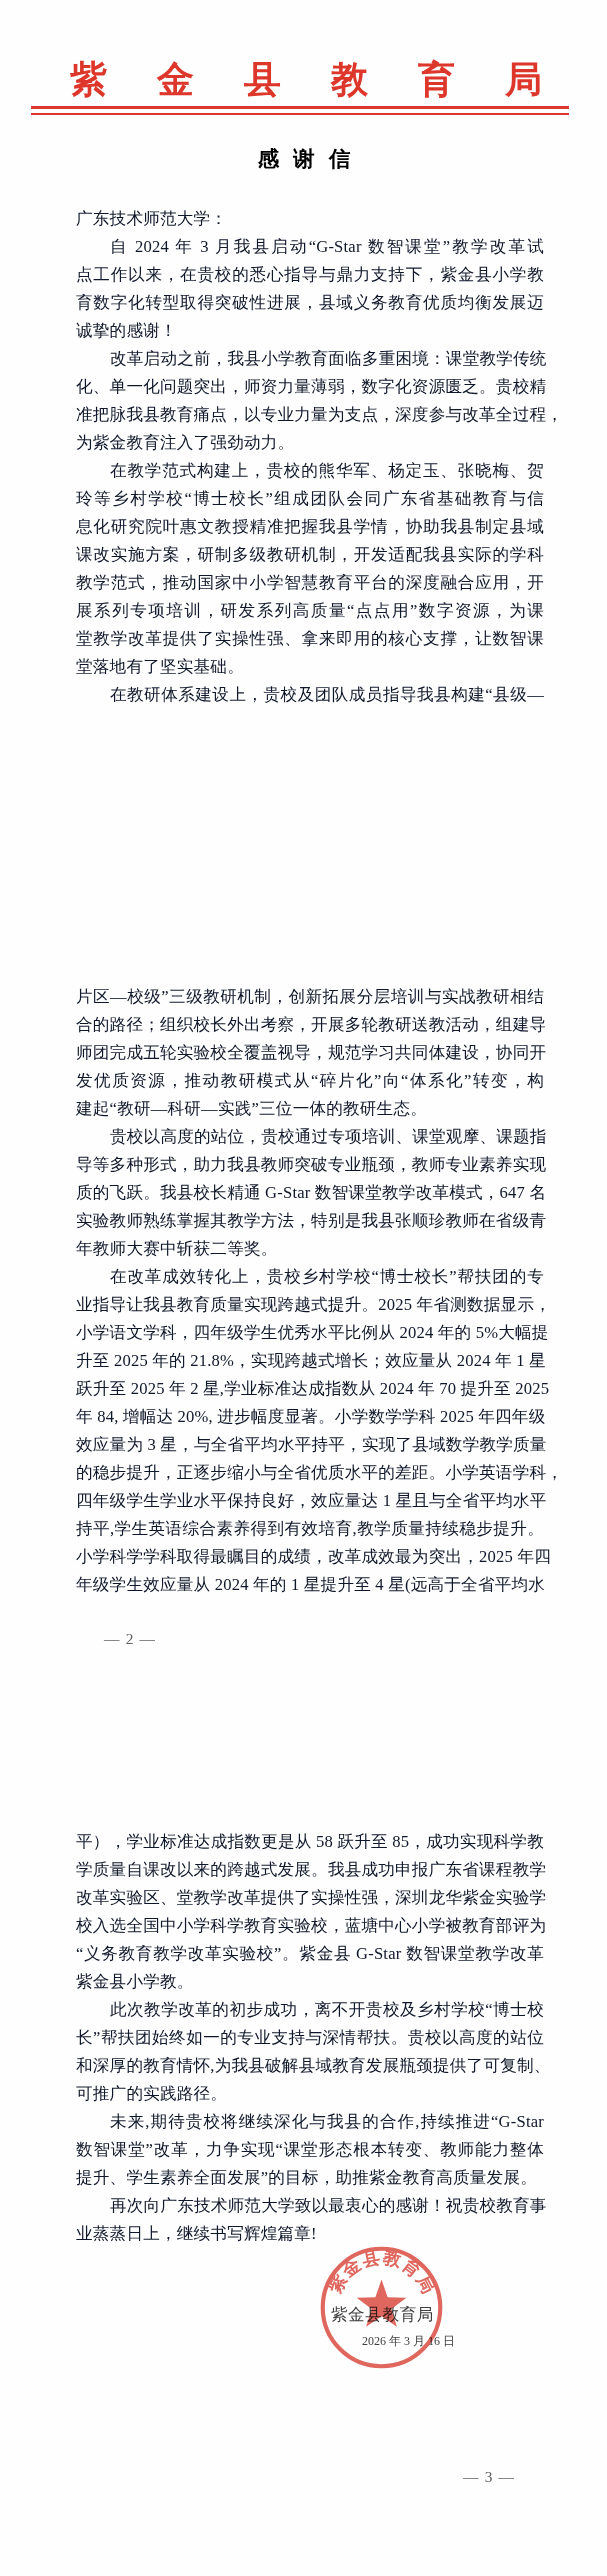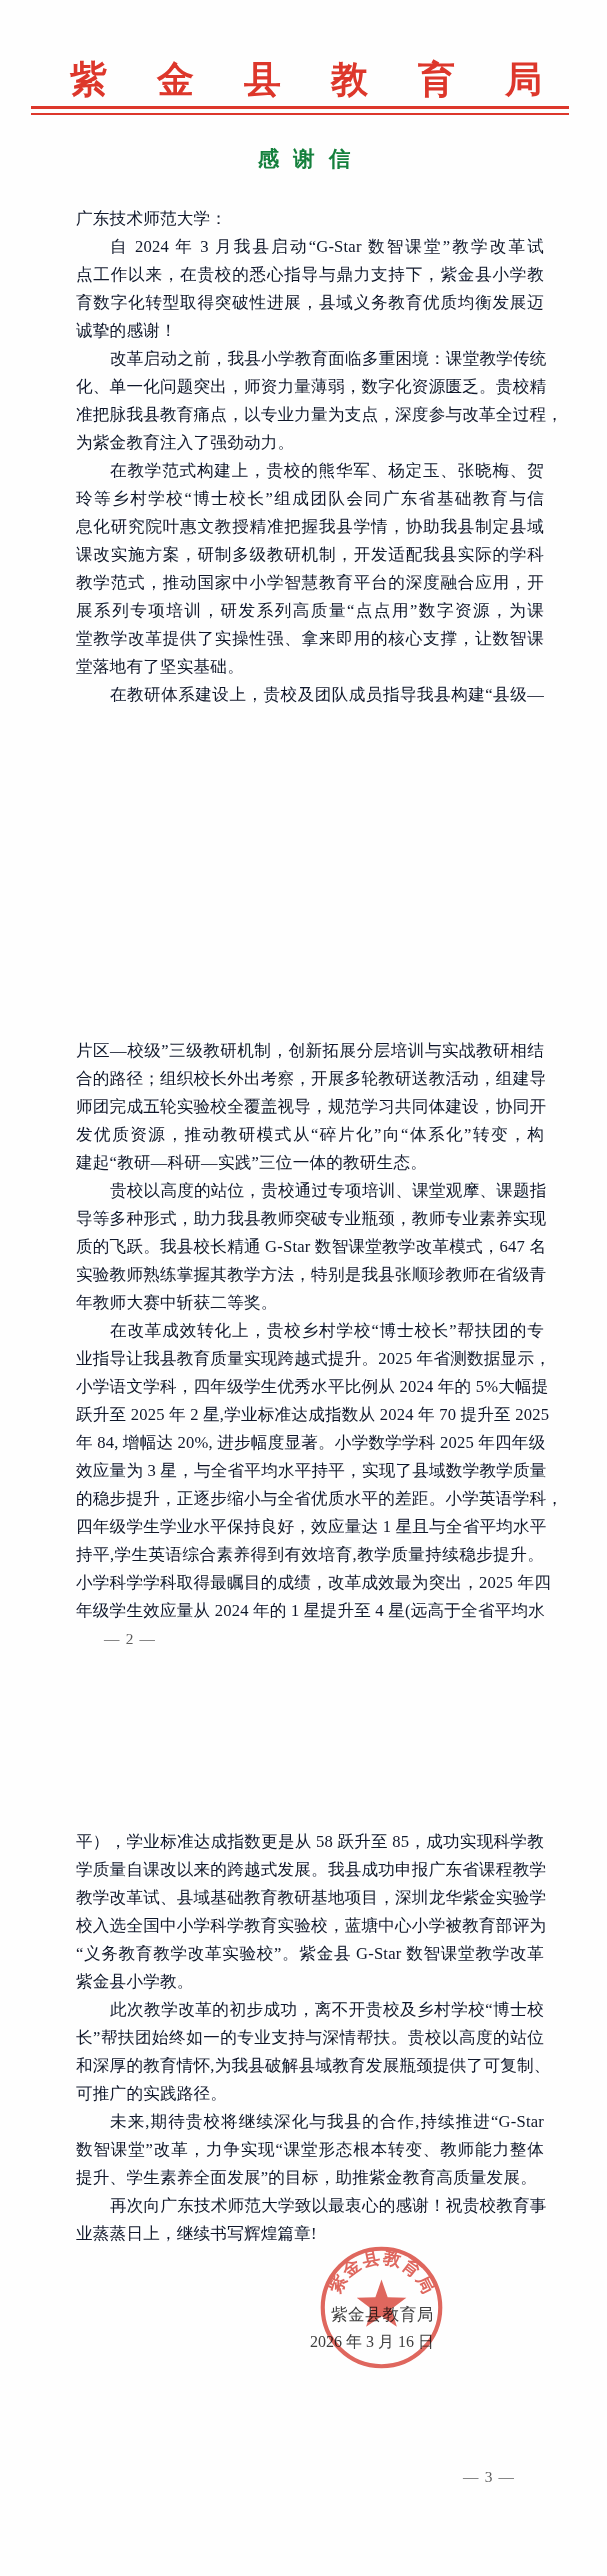--- a/index.html
+++ b/index.html
@@ -10,40 +10,40 @@
   .letterhead{
     position:absolute;top:59px;left:70px;height:42px;line-height:42px;
     font-size:37px;font-weight:700;color:#dd372b;letter-spacing:50px;white-space:nowrap;
   }
   .rule{
     position:absolute;top:106px;left:31px;width:538px;height:3.6px;
     border-top:3px solid #dd372b;border-bottom:2.4px solid #dd372b;
   }
   .doc-title{
     position:absolute;top:144px;left:0;width:608px;text-align:center;
-    font-size:21.4px;font-weight:600;color:#15803d;letter-spacing:14.2px;text-indent:14.2px;
+    font-size:21.4px;font-weight:600;color:#000000;letter-spacing:14.2px;text-indent:14.2px;
   }
   .body-block{position:absolute;left:76px;width:468px;}
-  #p1{top:205px;} #p2{top:1037px;} #p3{top:1828px;}
+  #p1{top:205px;} #p2{top:983px;} #p3{top:1828px;}
   .line{
     height:28px;line-height:28px;font-size:16.6px;letter-spacing:0.2px;white-space:nowrap;
     text-align:justify;text-align-last:justify;text-justify:inter-character;color:#0f172a;
   }
   .line.plain{text-align:left;text-align-last:left;}
   .line.indent{text-indent:34px;}
   .pagenum{position:absolute;height:16.6px;line-height:16.6px;font-size:15.4px;color:#5c5c5c;letter-spacing:1.2px;white-space:nowrap;}
   #pn2{top:1631px;left:104px;}
   #pn3{top:2469px;left:463px;}
   .sig{
     position:absolute;top:2305px;left:319px;width:127px;height:19px;line-height:19px;
     text-align:center;font-size:16.6px;color:#3e3e3e;letter-spacing:0.6px;white-space:nowrap;
   }
   .sig-date{
     position:absolute;top:2332px;left:310px;width:145px;height:19px;line-height:19px;
-    text-align:left;font-size:16px;color:#3e3e3e;white-space:nowrap;
+    text-align:right;font-size:12px;color:#3e3e3e;white-space:nowrap;
   }
   .seal{
     position:absolute;top:2244px;left:318px;width:127px;height:127px;
     mix-blend-mode:multiply;opacity:.82;
   }
 </style>
 </head>
 <body>
 
 <div id="doc">
@@ -80,35 +80,36 @@
       <div class="line">发优质资源，推动教研模式从“碎片化”向“体系化”转变，构</div>
       <div class="line plain">建起“教研—科研—实践”三位一体的教研生态。</div>
       <div class="line indent">贵校以高度的站位，贵校通过专项培训、课堂观摩、课题指</div>
       <div class="line">导等多种形式，助力我县教师突破专业瓶颈，教师专业素养实现</div>
       <div class="line">质的飞跃。我县校长精通 G-Star 数智课堂教学改革模式，647 名</div>
       <div class="line">实验教师熟练掌握其教学方法，特别是我县张顺珍教师在省级青</div>
       <div class="line plain">年教师大赛中斩获二等奖。</div>
       <div class="line indent">在改革成效转化上，贵校乡村学校“博士校长”帮扶团的专</div>
       <div class="line">业指导让我县教育质量实现跨越式提升。2025 年省测数据显示，</div>
       <div class="line">小学语文学科，四年级学生优秀水平比例从 2024 年的 5%大幅提</div>
+      <div class="line">升至 2025 年的 21.8%，实现跨越式增长；效应量从 2024 年 1 星</div>
       <div class="line">跃升至 2025 年 2 星,学业标准达成指数从 2024 年 70 提升至 2025</div>
       <div class="line">年 84, 增幅达 20%, 进步幅度显著。小学数学学科 2025 年四年级</div>
       <div class="line">效应量为 3 星，与全省平均水平持平，实现了县域数学教学质量</div>
       <div class="line">的稳步提升，正逐步缩小与全省优质水平的差距。小学英语学科，</div>
       <div class="line">四年级学生学业水平保持良好，效应量达 1 星且与全省平均水平</div>
       <div class="line">持平,学生英语综合素养得到有效培育,教学质量持续稳步提升。</div>
       <div class="line">小学科学学科取得最瞩目的成绩，改革成效最为突出，2025 年四</div>
       <div class="line">年级学生效应量从 2024 年的 1 星提升至 4 星(远高于全省平均水</div>
     </div>
   <div class="pagenum" id="pn2">— 2 —</div>
 
   <div class="body-block" id="p3">
       <div class="line">平），学业标准达成指数更是从 58 跃升至 85，成功实现科学教</div>
       <div class="line">学质量自课改以来的跨越式发展。我县成功申报广东省课程教学</div>
-      <div class="line">教学改革试、县域基础教育教研基地项目，深圳龙华紫金实验学</div>
+      <div class="line">改革实验区、堂教学改革提供了实操性强，深圳龙华紫金实验学</div>
       <div class="line">校入选全国中小学科学教育实验校，蓝塘中心小学被教育部评为</div>
       <div class="line">“义务教育教学改革实验校”。紫金县 G-Star 数智课堂教学改革</div>
       <div class="line plain">紫金县小学教。</div>
       <div class="line indent">此次教学改革的初步成功，离不开贵校及乡村学校“博士校</div>
       <div class="line">长”帮扶团始终如一的专业支持与深情帮扶。贵校以高度的站位</div>
       <div class="line">和深厚的教育情怀,为我县破解县域教育发展瓶颈提供了可复制、</div>
       <div class="line plain">可推广的实践路径。</div>
       <div class="line indent">未来,期待贵校将继续深化与我县的合作,持续推进“G-Star</div>
       <div class="line">数智课堂”改革，力争实现“课堂形态根本转变、教师能力整体</div>
       <div class="line plain">提升、学生素养全面发展”的目标，助推紫金教育高质量发展。</div>

